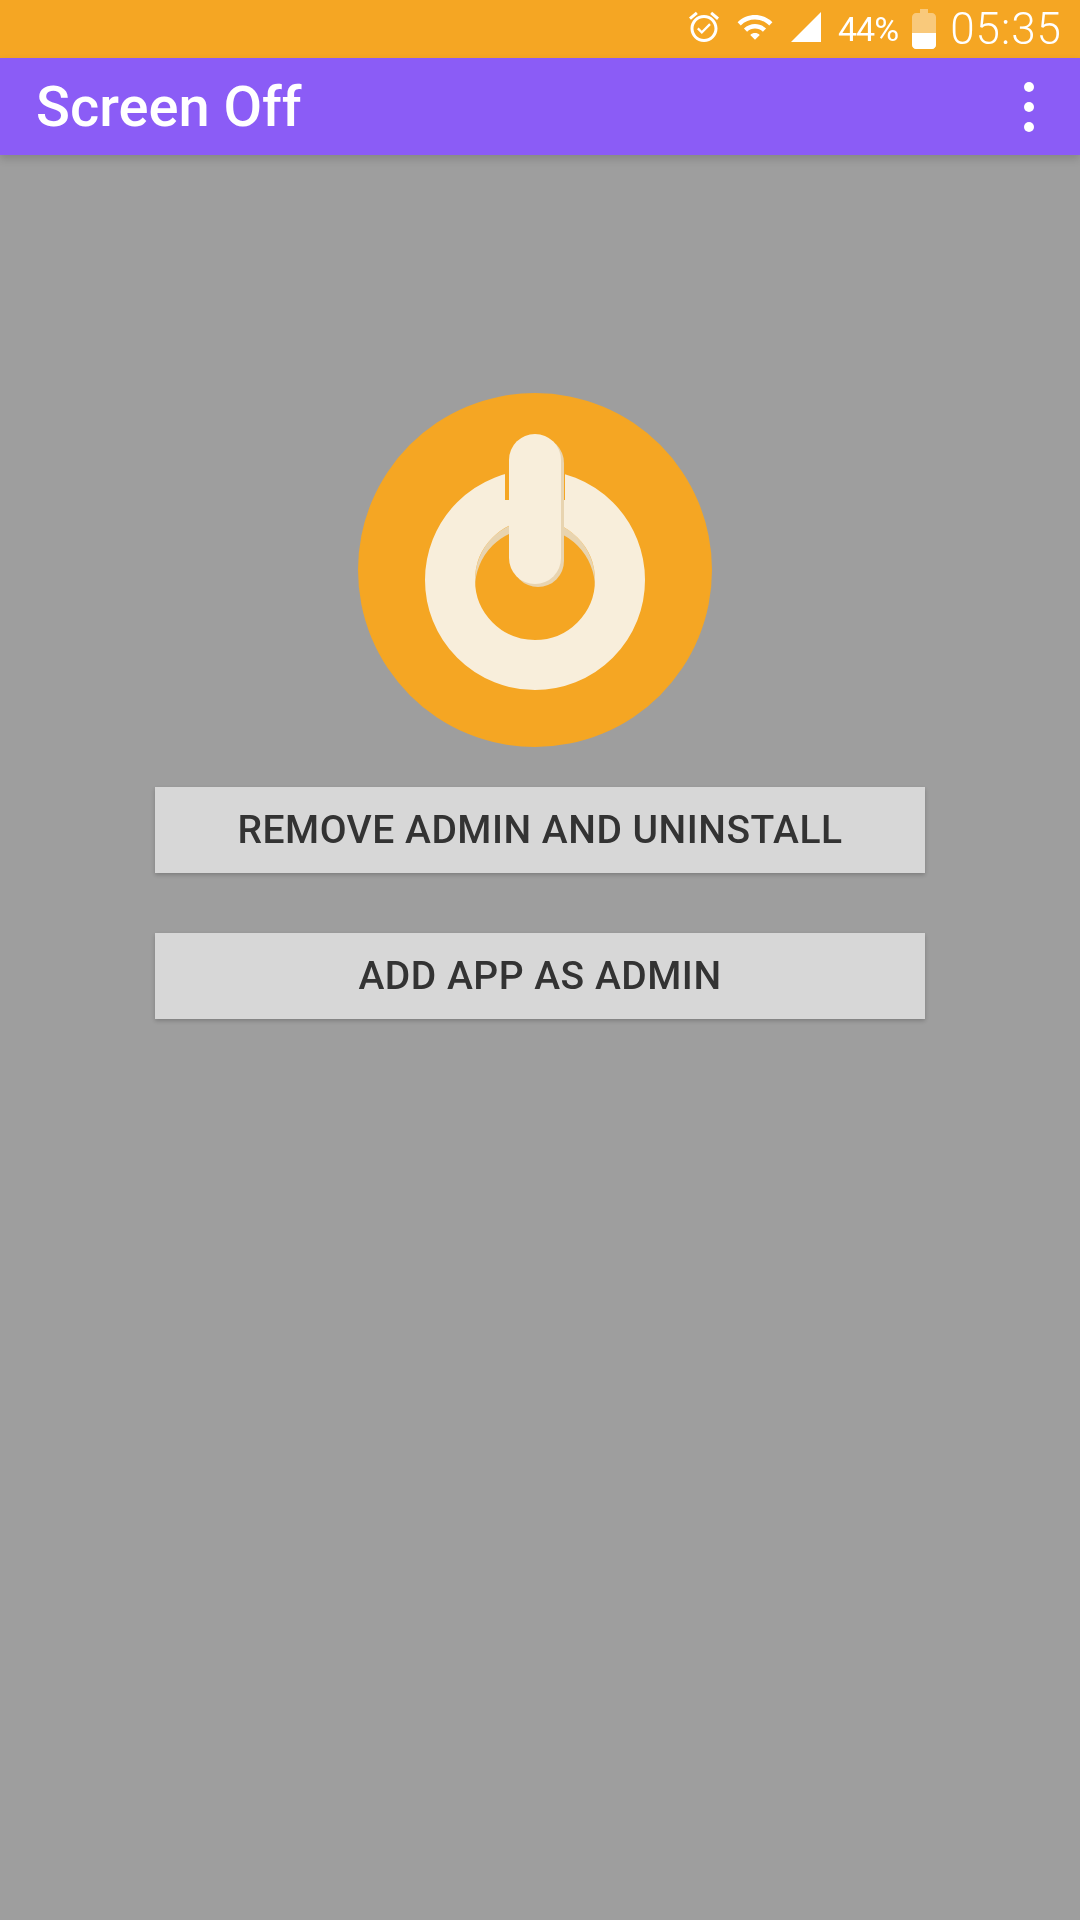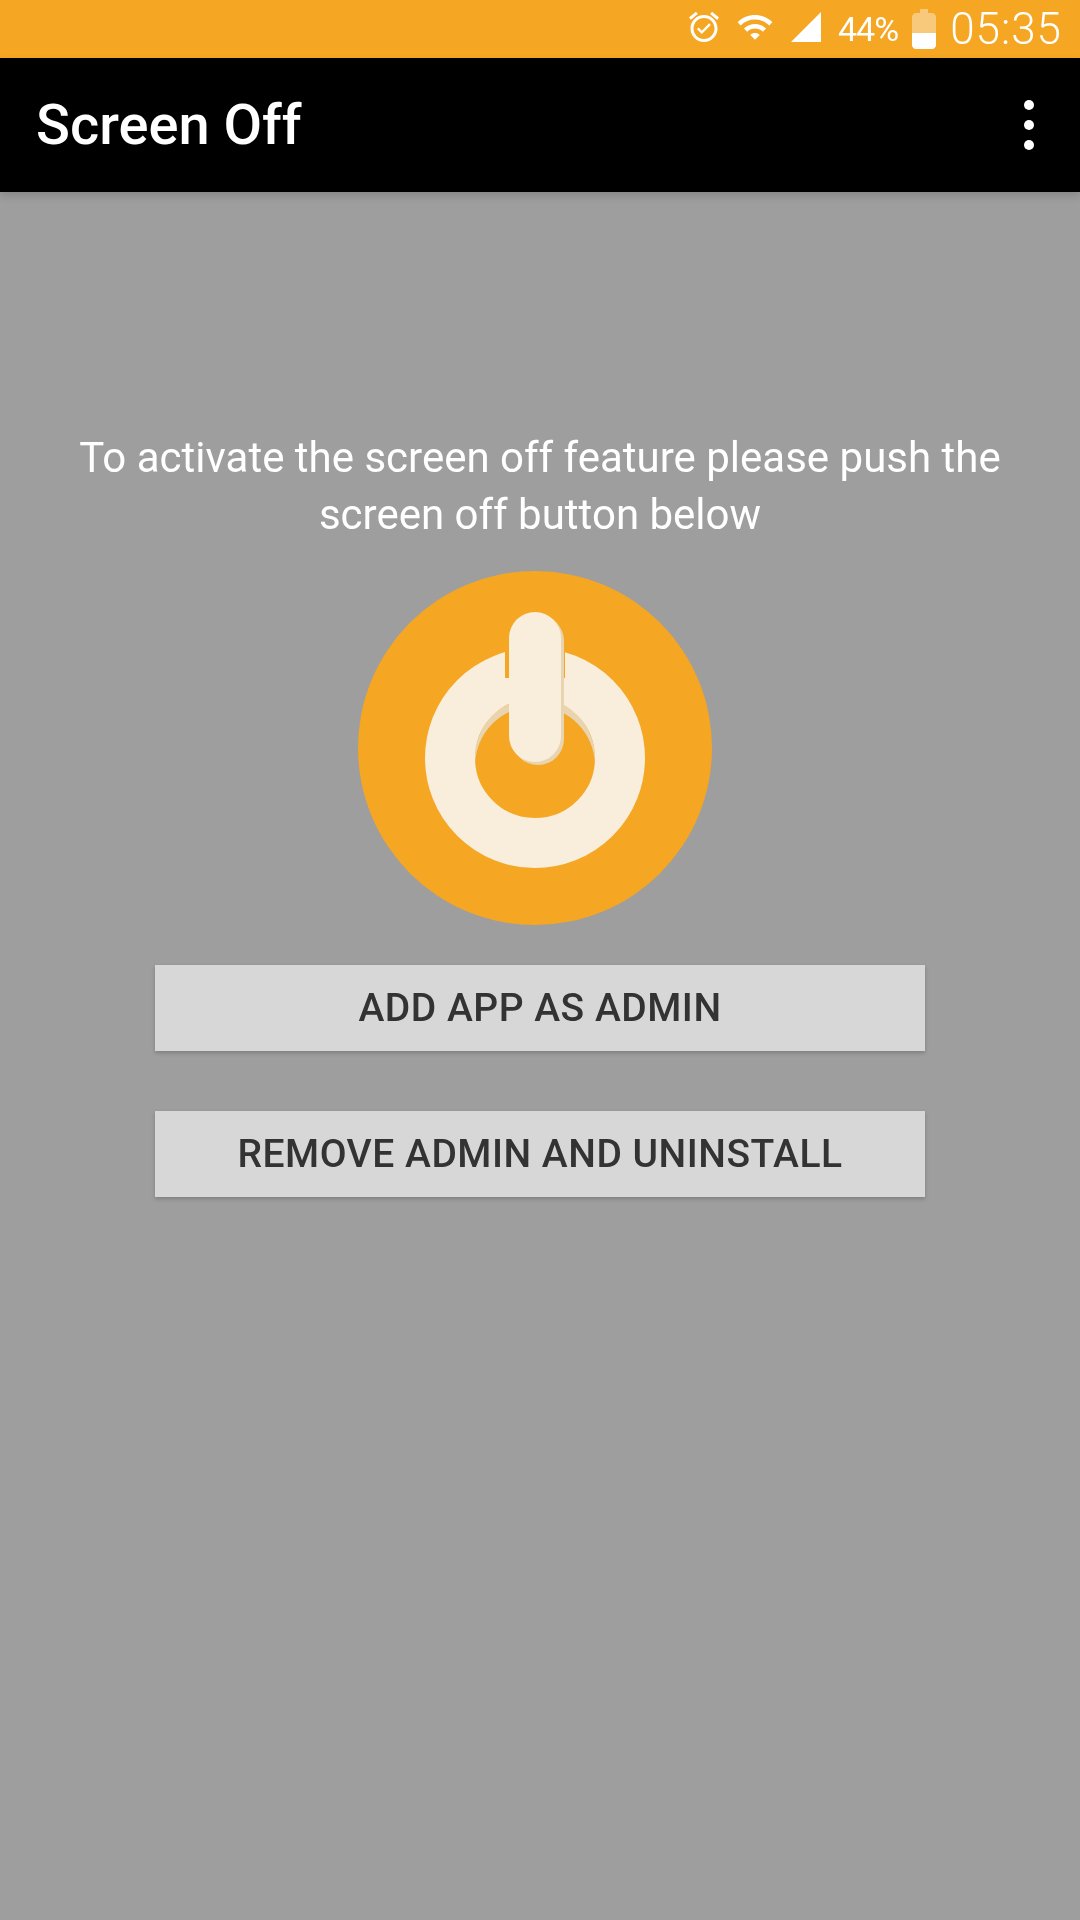--- a/index.html
+++ b/index.html
@@ -32,22 +32,22 @@
       color: white;
       letter-spacing: -1px;
     }
     .clock {
       font-size: 44px;
       color: white;
       font-weight: 300;
       letter-spacing: 1px;
     }
     .app-bar {
-      height: 134px;
-      background: #000000;
+      height: 97px;
+      background: #8b5cf6;
       display: flex;
       align-items: center;
       justify-content: space-between;
       padding: 0 36px 0 36px;
       box-shadow: 0 4px 8px rgba(0,0,0,0.15);
       position: relative;
     }
     .app-title {
       color: white;
       font-size: 56px;
@@ -179,25 +179,24 @@
 <div class="app-bar">
   <span class="app-title">Screen Off</span>
   <div class="menu-dots">
     <span></span>
     <span></span>
     <span></span>
   </div>
 </div>
 
 <div class="main-content">
-  <div class="instruction-text">To activate the screen off feature please push the screen off button below</div>
 
   <div class="power-button">
     <div class="power-icon">
       <div class="power-arc"></div>
       <div class="power-arc-gap"></div>
       <div class="power-stick"></div>
     </div>
   </div>
 
+  <button class="action-button">REMOVE ADMIN AND UNINSTALL</button>
   <button class="action-button">ADD APP AS ADMIN</button>
-  <button class="action-button">REMOVE ADMIN AND UNINSTALL</button>
 </div>
 
 </body></html>

